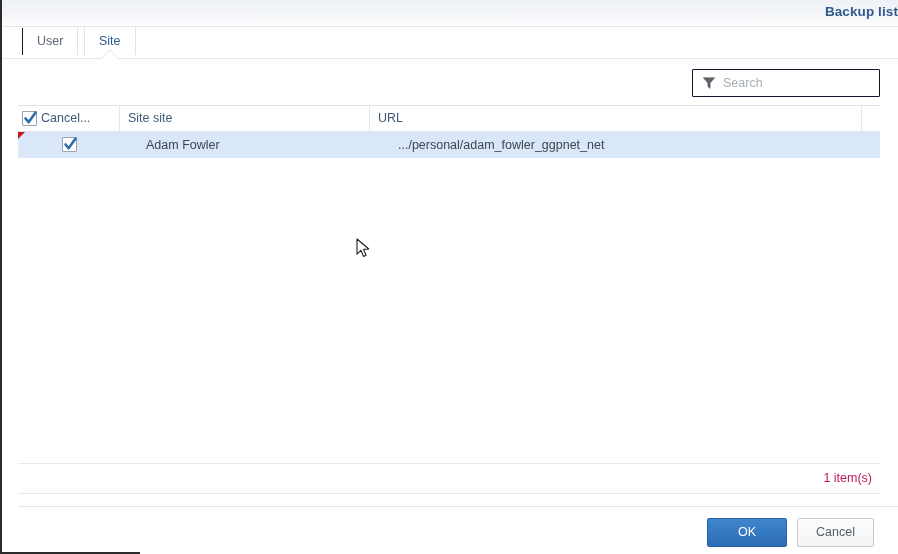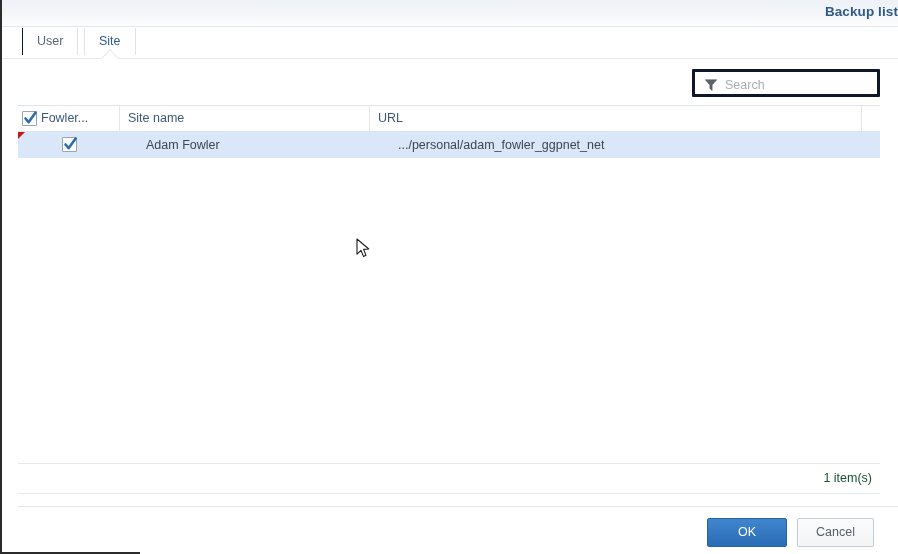--- a/index.html
+++ b/index.html
@@ -139,21 +139,21 @@
     width: 0; height: 0;
     border-left: 6px solid transparent;
     border-right: 6px solid transparent;
     border-top: 7px solid #333c45;
   }
 
   .search-box {
     position: absolute;
     left: 692px; top: 7px;
     width: 188px; height: 28px;
-    border: 3px solid #0f172a;
+    border: 1px solid #0f172a;
     background: #ffffff;
     border-radius: 1px;
   }
   .search-icon {
     position: absolute;
     left: 9px; top: 6px;
     width: 14px; height: 14px;
   }
   .search-placeholder {
     position: absolute;
@@ -256,21 +256,21 @@
   .status-row {
     position: absolute;
     left: 18px; top: 464px;
     width: 862px; height: 29px;
   }
   .status-count {
     position: absolute;
     right: 8px; top: 0;
     height: 29px; line-height: 29px;
     font-size: 12.5px;
-    color: #14532d;
+    color: #be185d;
   }
   .footer-sep-mid {
     position: absolute;
     left: 18px; top: 493px;
     width: 862px; height: 1px;
     background: #e6eaef;
   }
   .footer-sep-bot {
     position: absolute;
     left: 18px; top: 506px;
@@ -350,24 +350,24 @@
 
   <div class="grid">
 
     <div class="grid-header">
 
       <div class="hcell c0">
         <span class="cb hcb">
           <svg width="17" height="19" viewBox="0 0 17 19">
             <path d="M3.5 9.5 L6.6 13.2 L13.6 3.6" fill="none" stroke="#2f6cad" stroke-width="2.6" stroke-linecap="round" stroke-linejoin="round"></path>
           </svg>
-        </span><span class="hcell-text">Fowler...</span>
+        </span><span class="hcell-text">Cancel...</span>
       </div>
 
-      <div class="hcell c1">Site name</div>
+      <div class="hcell c1">Site site</div>
       <div class="hcell c2">URL</div>
       <div class="hcell c3"></div>
     </div>
 
     <div class="grid-body">
       <div class="row">
         <div class="row-marker"></div>
 
         <div class="cell c0">
           <span class="cb">

